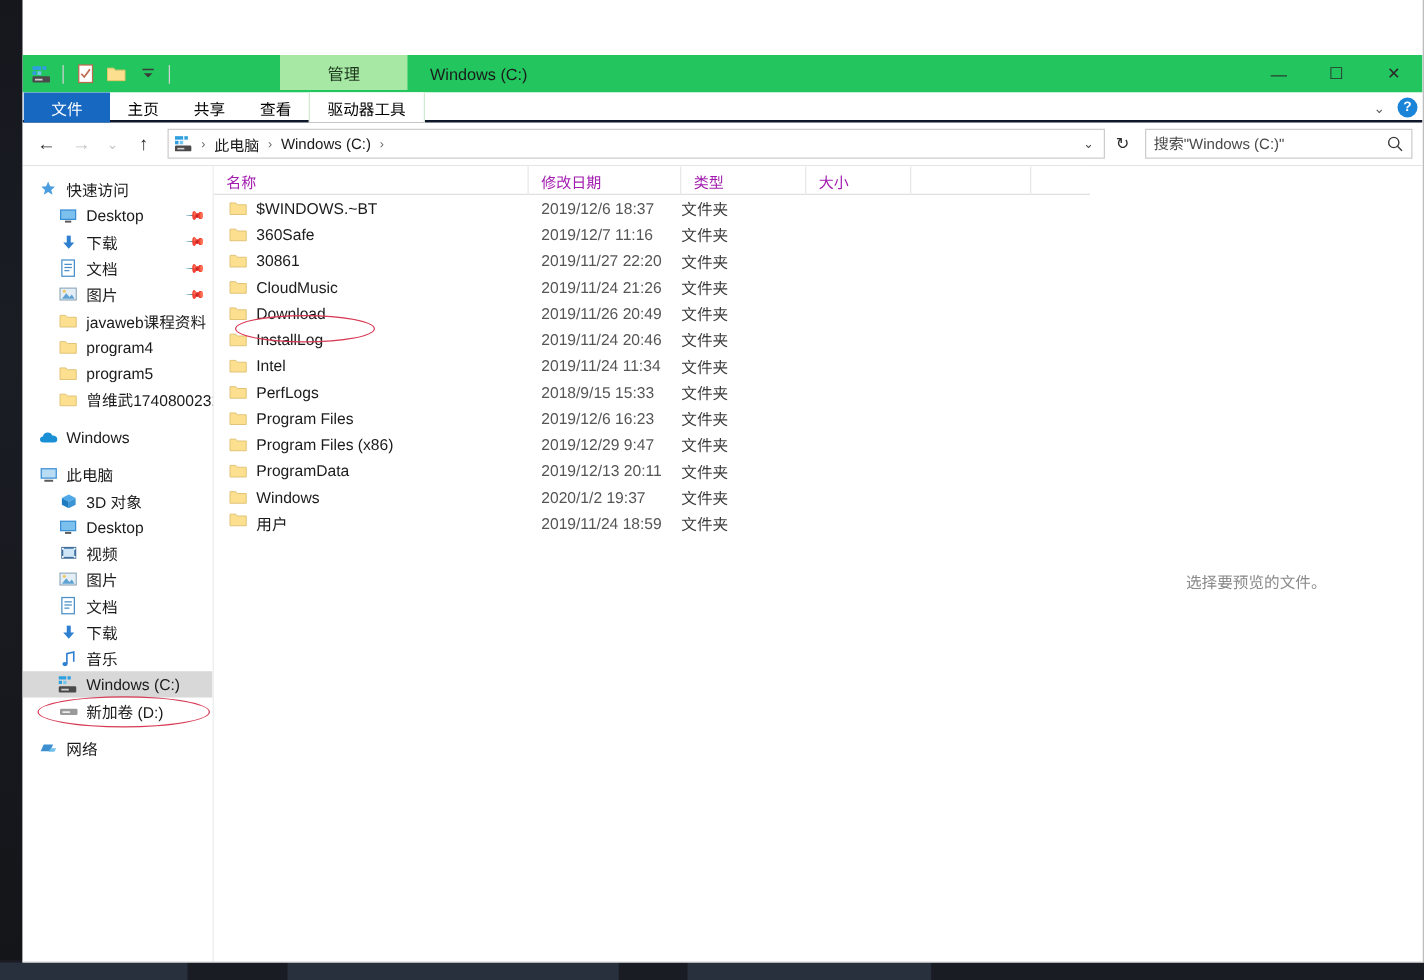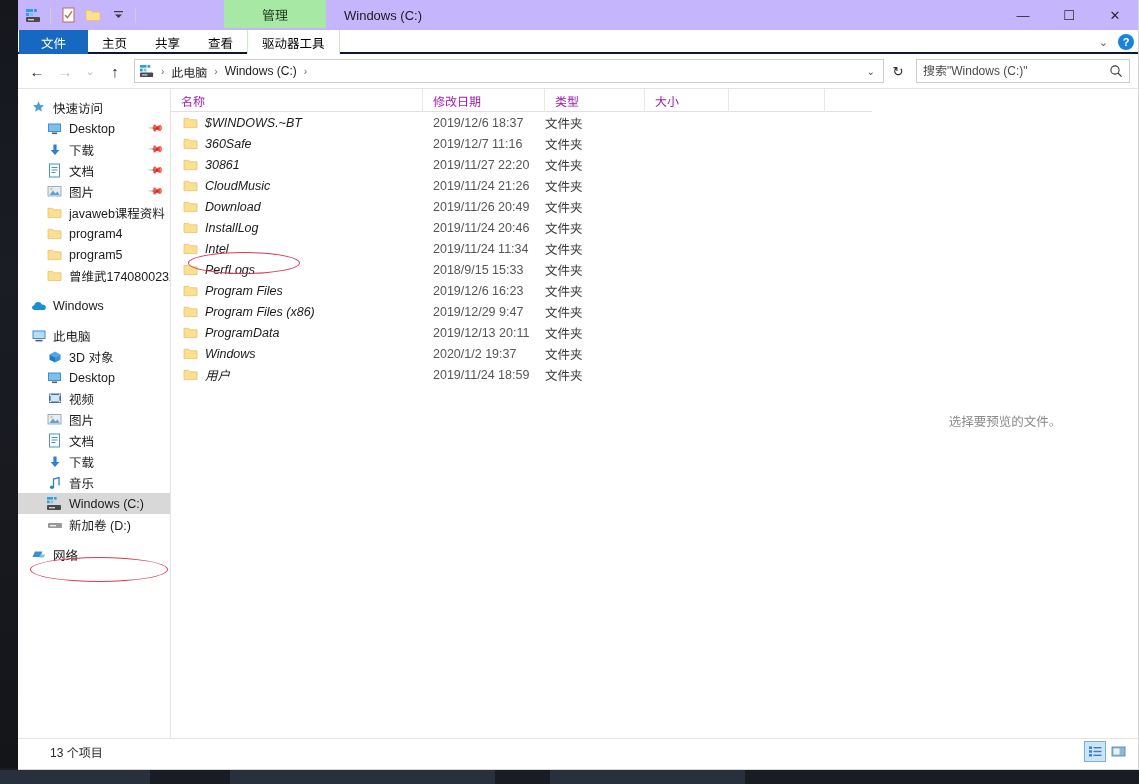--- a/index.html
+++ b/index.html
@@ -19,21 +19,21 @@
   #bg-taskbar .tb-seg { position: absolute; top: 2px; height: 14px; background: #2b3242; opacity:.85; }
 
   
   #explorer {
     position: absolute; left: 18px; top: 0; width: 1121px; height: 770px;
     background: #ffffff; overflow: hidden;
     border: 1px solid #d6d6d6; border-top: none; border-left: none;
   }
 
   
-  .titlebar { position: relative; height: 30px; background: #c4b5fd; }
+  .titlebar { position: relative; height: 30px; background: #22c55e; margin-top: 44px; }
   .qat { position: absolute; left: 0px; top: 0; height: 30px; display: flex; align-items: center; gap: 3px; padding-left: 4px; }
   .qat-btn { width: 22px; height: 22px; display: flex; align-items: center; justify-content: center; cursor: default; }
   .qat-sep { width: 1px; height: 15px; background: #cfcfcf; margin: 0 3px; }
   .ctx-tab-header {
     position: absolute; left: 206px; top: 0; width: 102px; height: 28px;
     background: #a7e8a5; color: #1f3a1f; font-size: 13px;
     display: flex; align-items: center; justify-content: center;
   }
   .win-title { position: absolute; left: 326px; top: 0; height: 30px; display:flex; align-items:center;
     font-size: 13px; color: #1b1b1b; }
@@ -96,21 +96,21 @@
   .col.c-name { width: 252px; }
   .col.c-date { width: 122px; }
   .col.c-type { width: 100px; }
   .col.c-size { width: 84px; }
   .col.c-blank { width: 96px; }
   .sortmark { position: absolute; left: 124px; top: -6px; font-size: 11px; color: #7a7a7a; }
 
   .rows { position: relative; }
   .row { display: flex; align-items: center; height: 21px; font-size: 12.5px; color: #1b1b1b;
          cursor: default; position: relative; }
-  .cell-name { width: 262px; display: flex; align-items: center; padding-left: 12px; font-style: italic; }
+  .cell-name { width: 262px; display: flex; align-items: flex-start; padding-left: 12px; }
   .cell-name .ficon { width: 15px; height: 13px; margin-right: 7px; flex: 0 0 15px; }
   .cell-date { width: 112px; color: #555; }
   .cell-type { width: 100px; color: #3b3b3b; }
   .cell-size { width: 84px; }
 
   
   .previewpane { width: 266px; background: #fff; display: flex; align-items: flex-start;
                  justify-content: center; padding-top: 322px; }
   .previewpane .ptext { font-size: 12.5px; color: #8a8a8a; }
 

